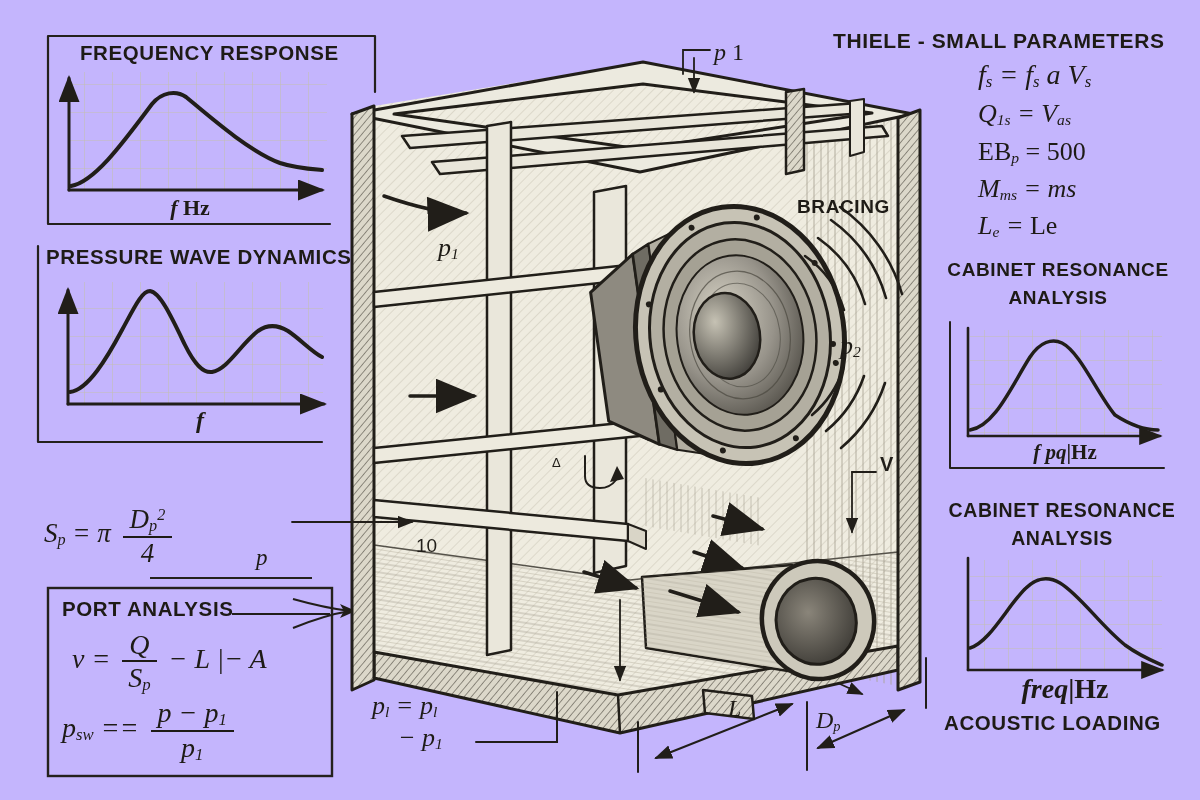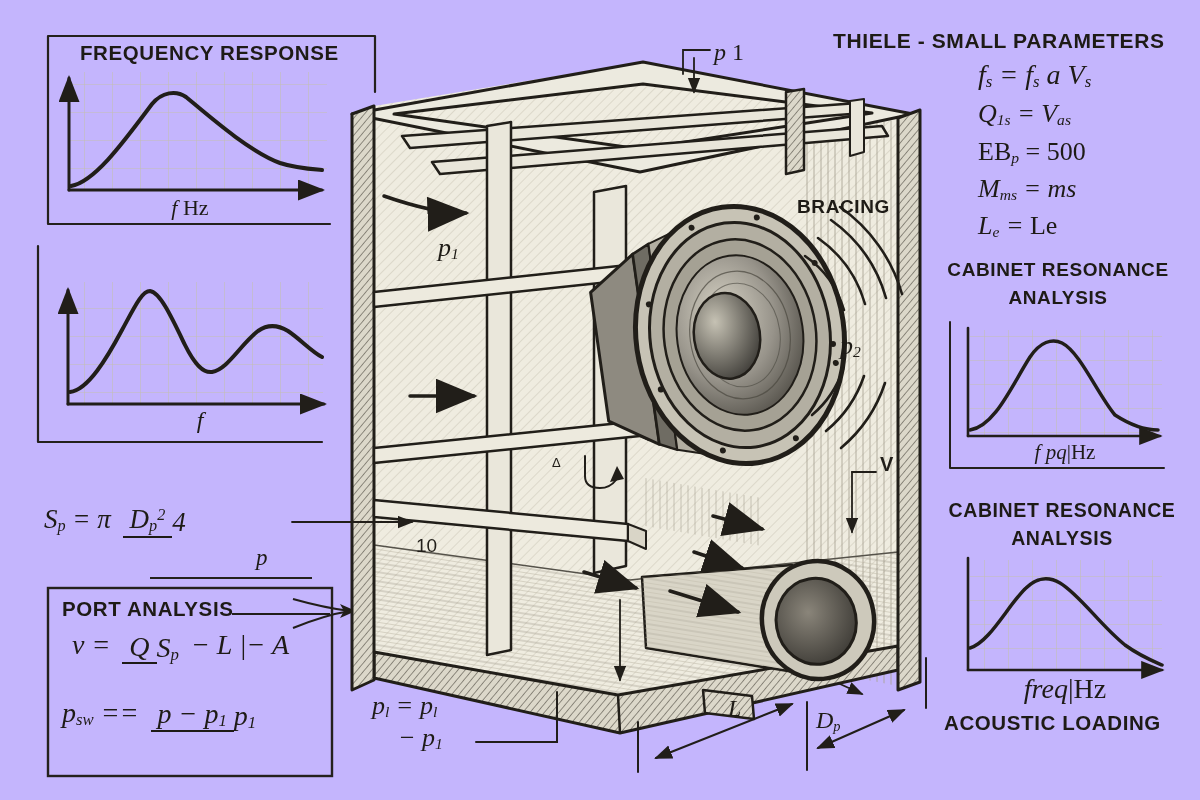--- a/index.html
+++ b/index.html
@@ -5,25 +5,25 @@
   html,body{margin:0;padding:0;background:#d8d5cc;}
   .stage{position:relative;width:1200px;height:800px;background:#c4b5fd;overflow:hidden;
          font-family:"Liberation Sans",sans-serif;color:#211e19;}
   svg.art{position:absolute;left:0;top:0;}
   .txt{position:absolute;white-space:nowrap;line-height:1.05;}
   .ht{font-family:"Liberation Sans",sans-serif;font-weight:700;letter-spacing:.6px;color:#1e1b16;}
   .fm{font-family:"Liberation Serif",serif;font-style:italic;color:#1e1b16;}
   .fm .up{font-style:normal;}
   .fm .sub{font-size:60%;vertical-align:-18%;}
   .fm .sup{font-size:60%;vertical-align:48%;}
-  .frac{display:inline-flex;flex-direction:row;align-items:center;vertical-align:middle;
+  .frac{display:inline-flex;flex-direction:column;align-items:center;vertical-align:middle;
         margin:0 5px;line-height:1.04;}
   .frac .num{border-bottom:2.2px solid #1e1b16;padding:0 7px 1px;}
   .frac .den{padding-top:1px;}
-  .ctr{text-align:center;}
+  .ctr{text-align:center;font-weight:bold;}
 </style>
 </head>
 <body>
 
 <div class="stage">
 
 <svg class="art" width="1200" height="800" viewBox="0 0 1200 800">
   <defs>
     <marker id="mthin" markerWidth="10" markerHeight="8" refX="8" refY="3.5" orient="auto-start-reverse">
       <path d="M0,0 L9,3.5 L0,7 Z" fill="#211e19"></path>
@@ -212,20 +212,21 @@
     <line x1="807" y1="702" x2="807" y2="770"></line>
     <line x1="926" y1="658" x2="926" y2="708"></line>
     <path d="M656,758 L792,704" marker-start="url(#mthin)" marker-end="url(#mthin)"></path>
     <path d="M818,748 L904,710" marker-start="url(#mthin)" marker-end="url(#mthin)"></path>
   </g>
 </svg>
 
 <div class="txt ht" style="left:80px;top:42px;font-size:20.5px">FREQUENCY RESPONSE</div>
 <div class="txt fm ctr" style="left:130px;top:196px;width:120px;font-size:22px"><span>f</span><span class="up"> Hz</span></div>
 
+<div class="txt ht" style="left:46px;top:246px;font-size:20.5px">PRESSURE WAVE DYNAMICS</div>
 <div class="txt fm ctr" style="left:150px;top:408px;width:100px;font-size:24px"><span>f</span></div>
 
 <div class="txt fm" style="left:44px;top:505px;font-size:27px"><span>S</span><span class="sub">p</span><span> = π </span><span class="frac">
         <span class="num"><span>D</span><span class="sub">p</span><span class="sup">2</span></span>
         <span class="den"><span>4</span></span>
       </span></div>
 <div class="txt fm" style="left:256px;top:546px;font-size:23px">p</div>
 
 <div class="txt ht" style="left:62px;top:598px;font-size:20.5px">PORT ANALYSIS</div>
 <div class="txt fm" style="left:72px;top:630px;font-size:28px"><span>v = </span><span class="frac">

